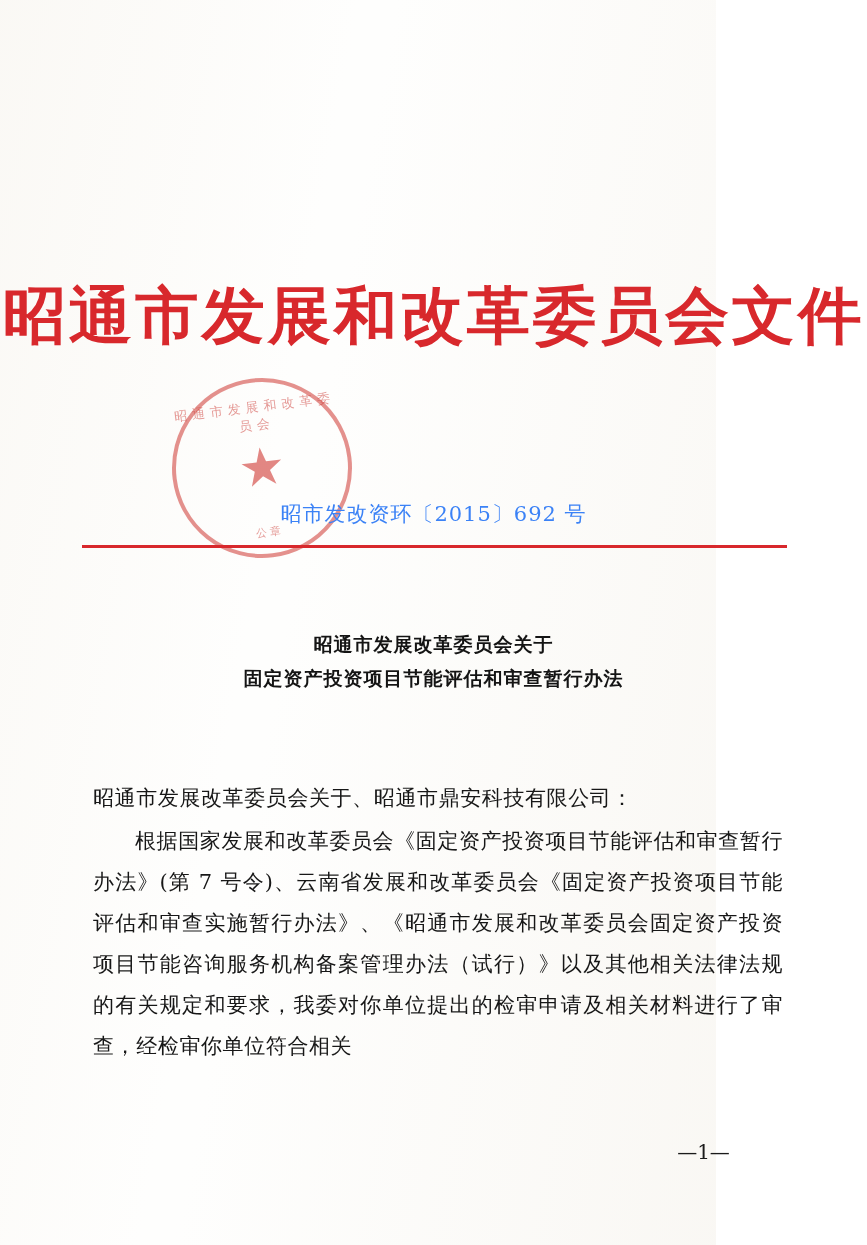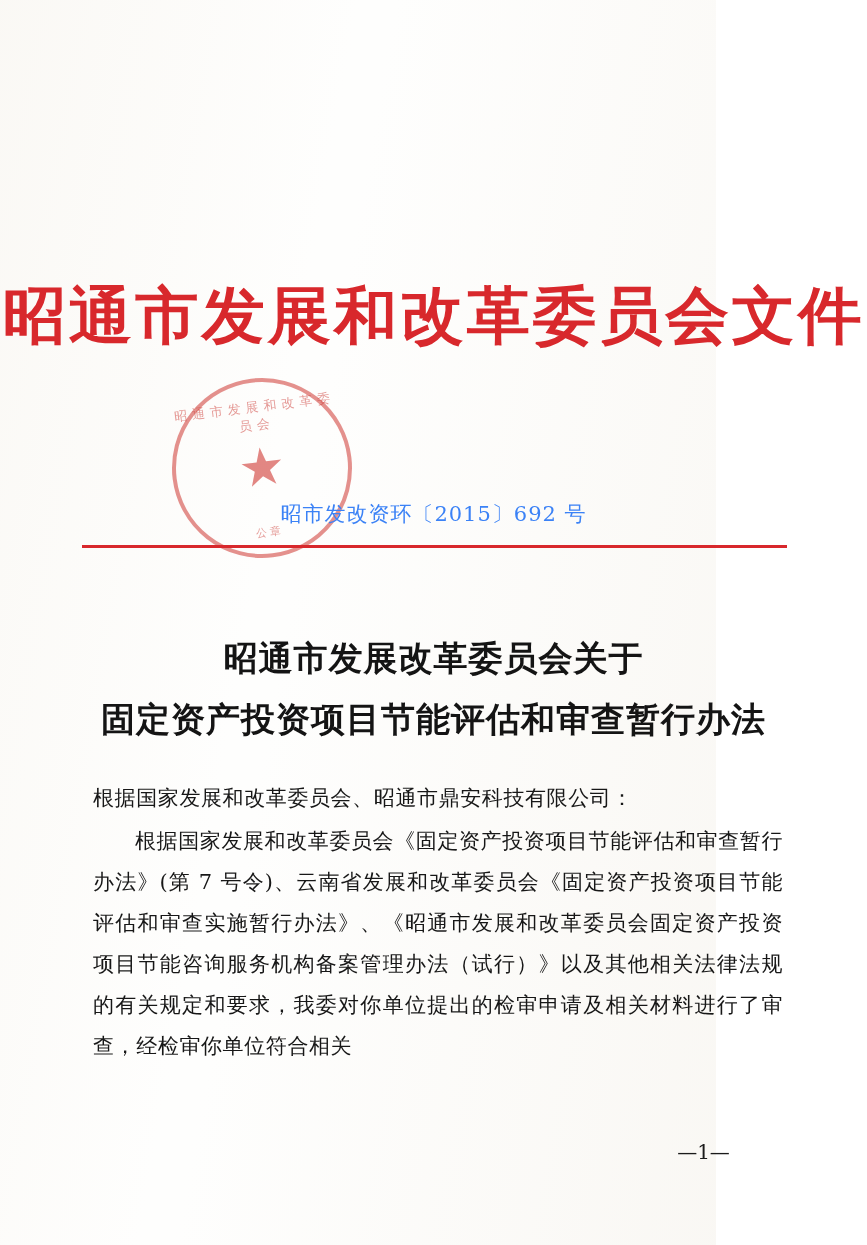--- a/index.html
+++ b/index.html
@@ -102,21 +102,21 @@
   }
   .seal .seal-text-top { top: 16px; }
   .seal .seal-text-bottom { bottom: 14px; font-size: 11px; letter-spacing: 3px; }
 
   .title-block {
     position: absolute;
     top: 628px;
     left: 0;
     width: 867px;
     text-align: center;
-    font-size: 34px;
+    font-size: 19px;
     font-weight: 700;
     color: #141414;
     line-height: 1.78;
     letter-spacing: 1px;
   }
 
   .body-block {
     position: absolute;
     top: 778px;
     left: 93px;
@@ -162,19 +162,19 @@
   <div class="doc-number">昭市发改资环〔2015〕692 号</div>
 
   <div class="red-rule"></div>
 
   <div class="title-block">
     <div>昭通市发展改革委员会关于</div>
     <div>固定资产投资项目节能评估和审查暂行办法</div>
   </div>
 
   <div class="body-block">
-    <p>根据国家发展和改革委员会、昭通市鼎安科技有限公司：</p>
+    <p>昭通市发展改革委员会关于、昭通市鼎安科技有限公司：</p>
     <p class="indent">根据国家发展和改革委员会《固定资产投资项目节能评估和审查暂行办法》(第 7 号令)、云南省发展和改革委员会《固定资产投资项目节能评估和审查实施暂行办法》、《昭通市发展和改革委员会固定资产投资项目节能咨询服务机构备案管理办法（试行）》以及其他相关法律法规的有关规定和要求，我委对你单位提出的检审申请及相关材料进行了审查，经检审你单位符合相关</p>
   </div>
 
   <div class="page-number">—1—</div>
 
 </div>
 
 </body></html>

